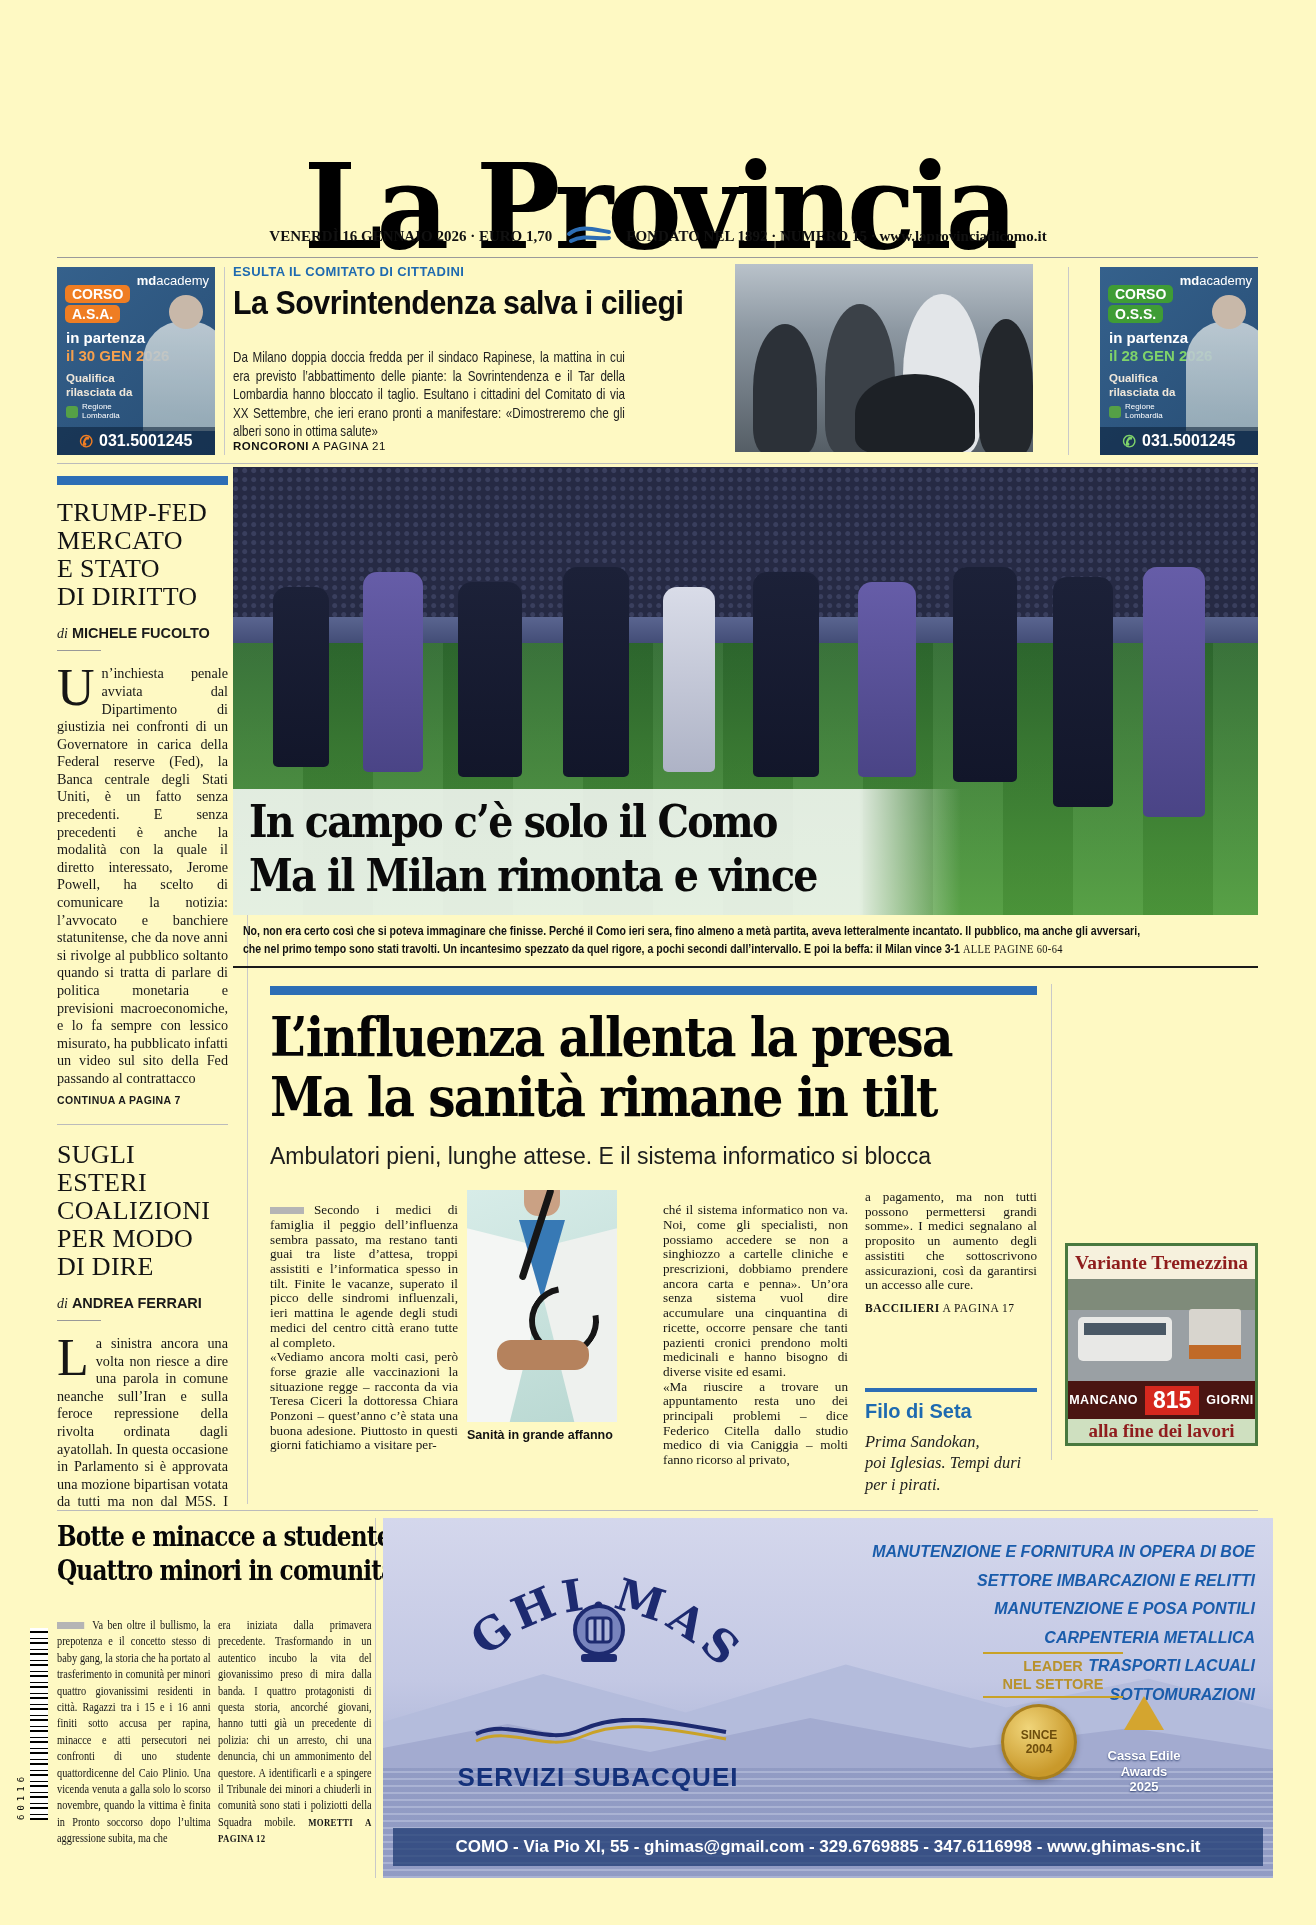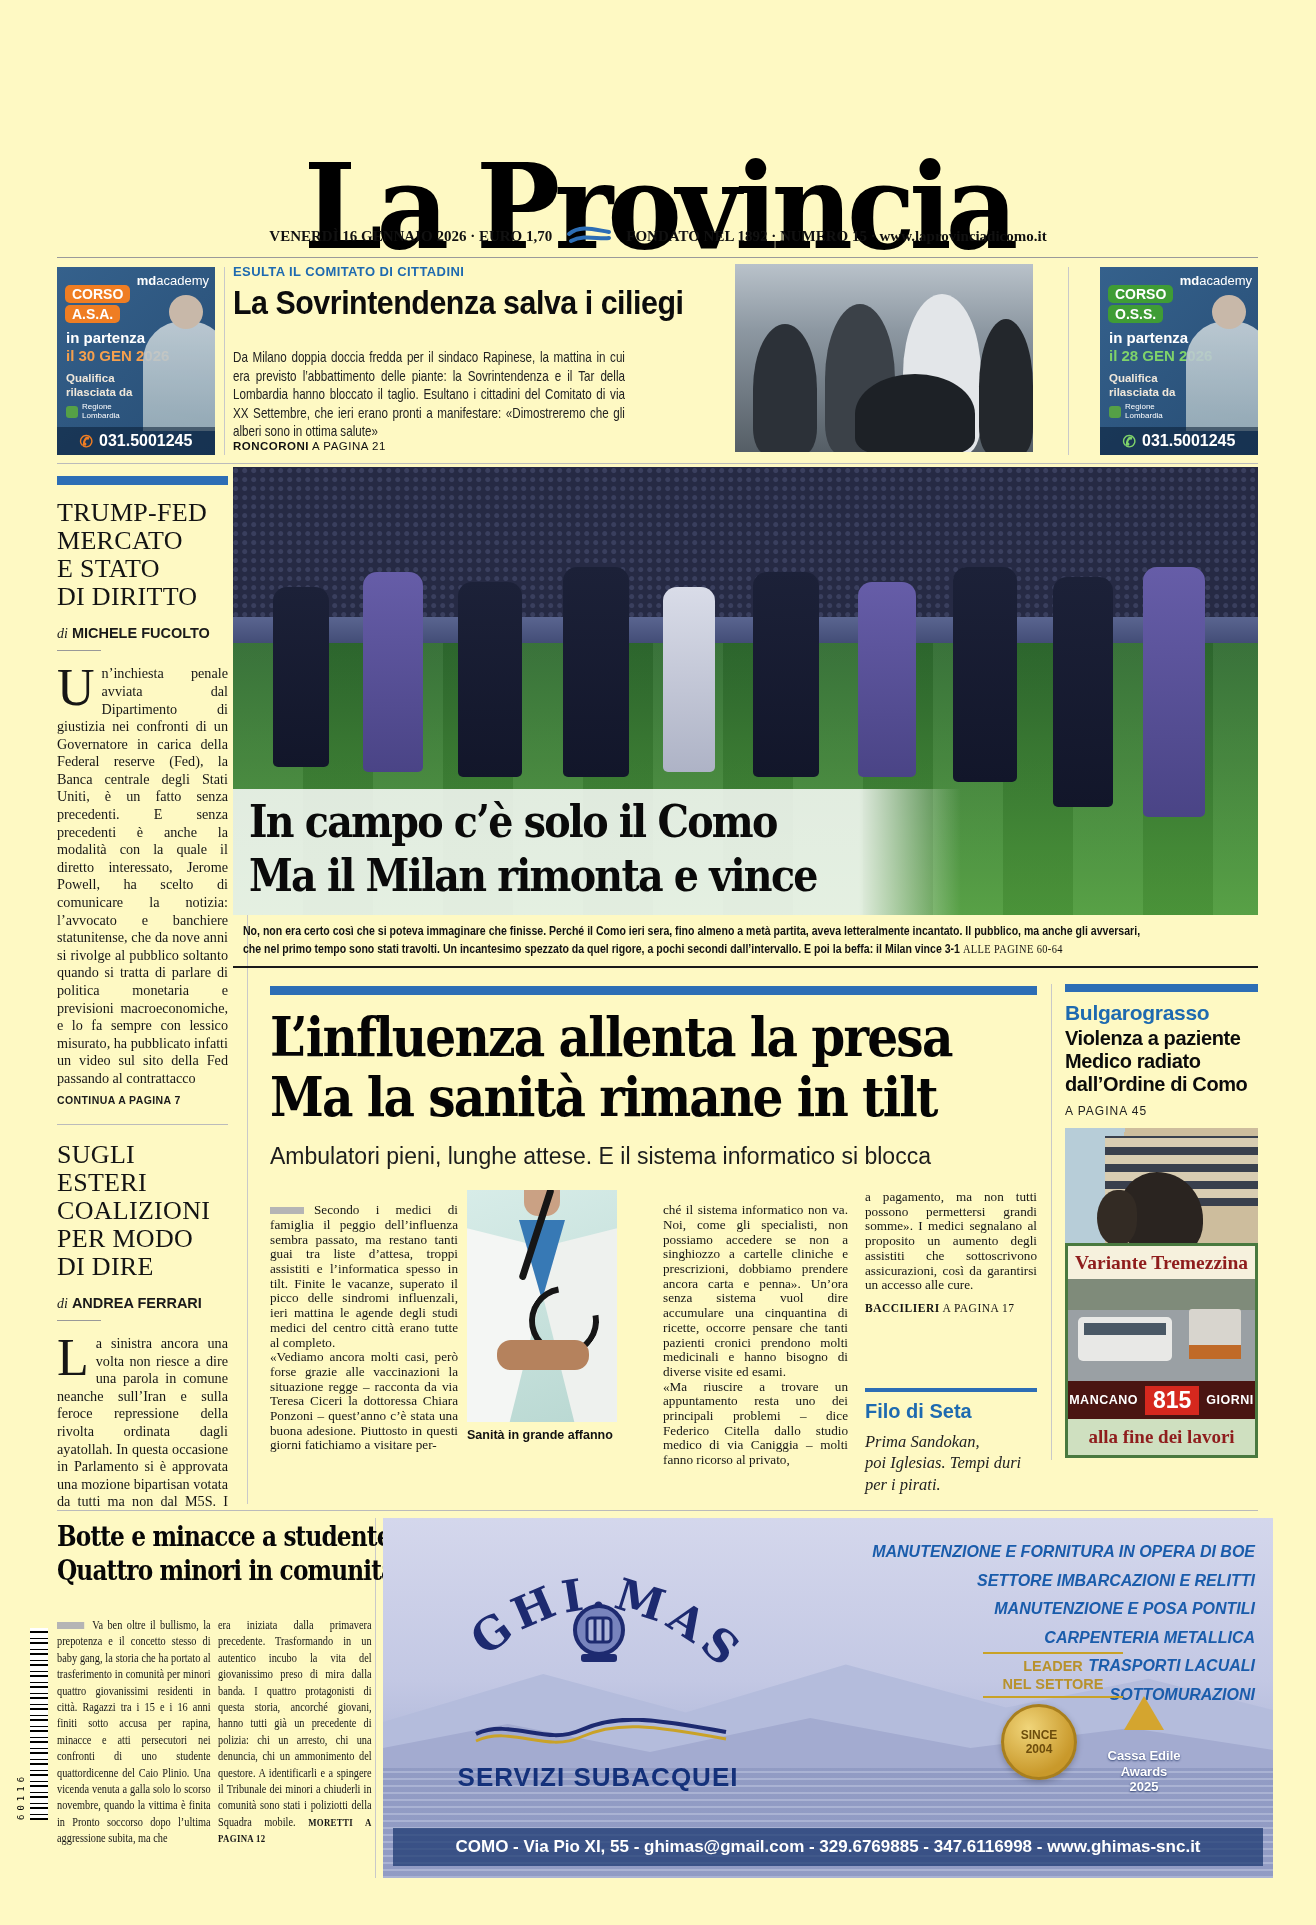--- a/index.html
+++ b/index.html
@@ -134,21 +134,21 @@
   #tz-title{padding:6px 2px 5px;text-align:center;font-family:"Liberation Serif",serif;font-weight:bold;
     font-size:19.5px;color:#8f1d1d;}
   #tz-photo{position:relative;width:187px;height:102px;overflow:hidden;background:linear-gradient(#7f8b7a 0 30%,#9aa0a4 30%);}
   .bus{position:absolute;left:10px;top:38px;width:94px;height:44px;background:#e8e8e6;border-radius:5px;}
   .bus:before{content:"";position:absolute;left:6px;top:6px;right:6px;height:12px;background:#4a5866;}
   .truck{position:absolute;right:14px;top:30px;width:52px;height:50px;background:#d8d5ce;border-radius:3px;}
   .truck:before{content:"";position:absolute;left:0;bottom:0;width:100%;height:14px;background:#c06a28;}
   #tz-band{height:38px;background:#4a1512;display:flex;align-items:center;justify-content:center;gap:7px;}
   .tz-lbl{font-weight:bold;font-size:12.5px;color:#fff;letter-spacing:.5px;}
   #tz-days{background:#d6281e;color:#fff;font-weight:bold;font-size:23px;padding:1px 8px;}
-  #tz-footer{height:36px;background:#cfe0c0;display:flex;align-items:center;justify-content:center;
+  #tz-footer{height:24px;background:#cfe0c0;display:flex;align-items:center;justify-content:center;
     font-family:"Liberation Serif",serif;font-weight:bold;font-size:19px;color:#8f1d1d;}
 
   
   #bottom-story{left:57px;top:1520px;width:318px;}
   .bs-h{font-family:"DejaVu Serif",serif;font-weight:bold;font-size:27px;line-height:34px;letter-spacing:-1px;
     color:#070707;white-space:nowrap;transform:scaleX(.86);transform-origin:0 0;}
   #bs-cols{position:relative;margin-top:16px;height:268px;overflow:hidden;}
   .bs-col{position:absolute;top:0;width:192px;transform:scaleX(.8);transform-origin:0 0;
     font-family:"Liberation Serif",serif;font-size:12.9px;line-height:16.4px;text-align:justify;color:#151515;}
   #bs-c1{left:0;}
@@ -353,32 +353,20 @@
 
   <div id="filo" class="abs">
     <div id="filo-title">Filo di Seta</div>
     <div id="filo-body" class="preline">Prima Sandokan,
 poi Iglesias. Tempi duri
 per i pirati.</div>
   </div>
 
   <div class="vline" style="left:1051px;top:984px;height:476px"></div>
 
-  <aside id="bulgaro" class="abs">
-    <div class="blue-bar"></div>
-    <div id="sb-kicker">Bulgarograsso</div>
-    <div id="sb-headline" class="preline">Violenza a paziente
-Medico radiato
-dall’Ordine di Como</div>
-    <div id="sb-pageref">A PAGINA 45</div>
-    <div id="sb-photo">
-      <div class="win"></div>
-      <div class="sculpt"></div>
-    </div>
-  </aside>
 
   <div id="tremezzina" class="abs">
     <div id="tz-title">Variante Tremezzina</div>
     <div id="tz-photo">
       <div class="bus"></div>
       <div class="truck"></div>
     </div>
     <div id="tz-band">
       <span class="tz-lbl">MANCANO</span>
       <span id="tz-days">815</span>

